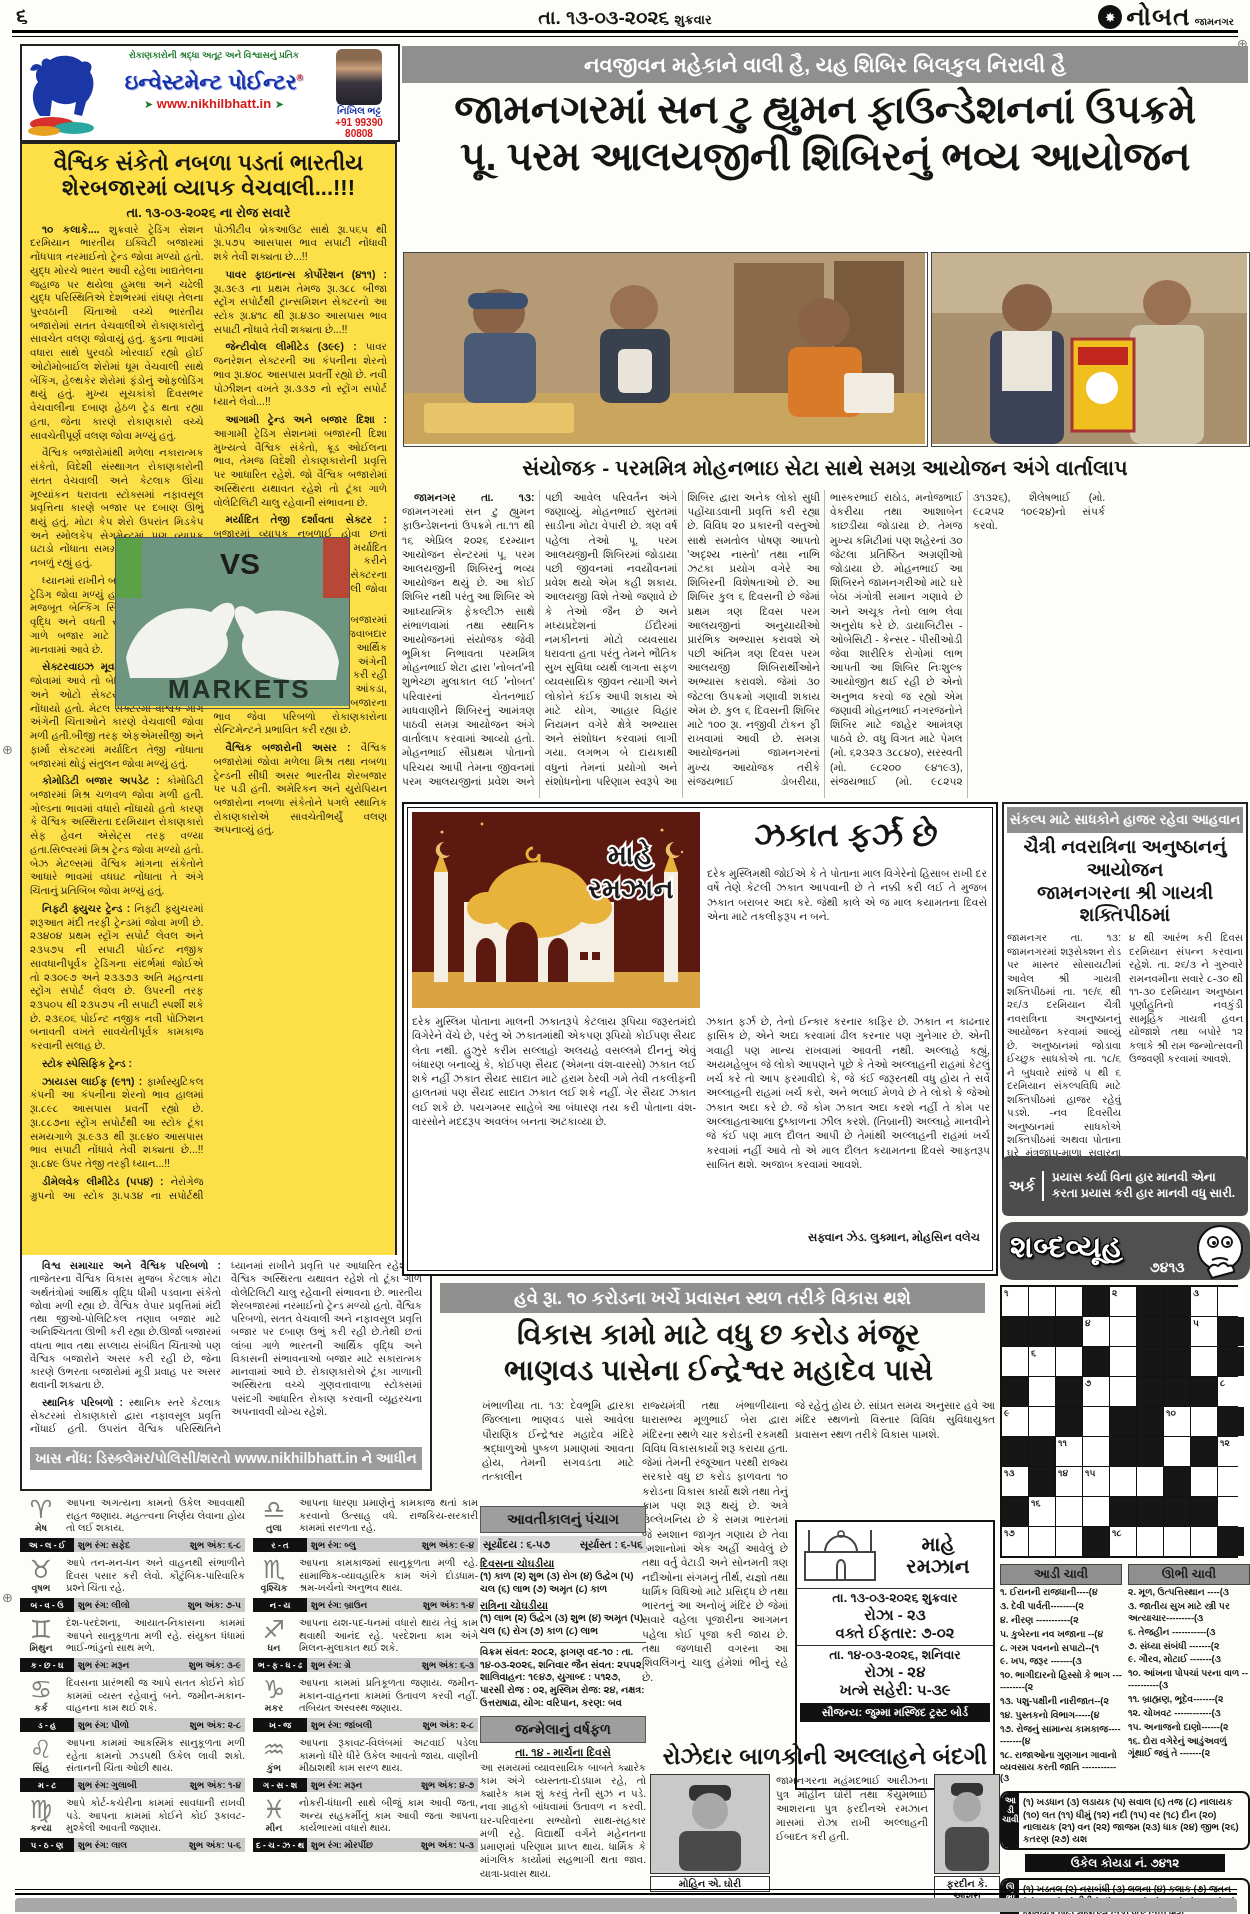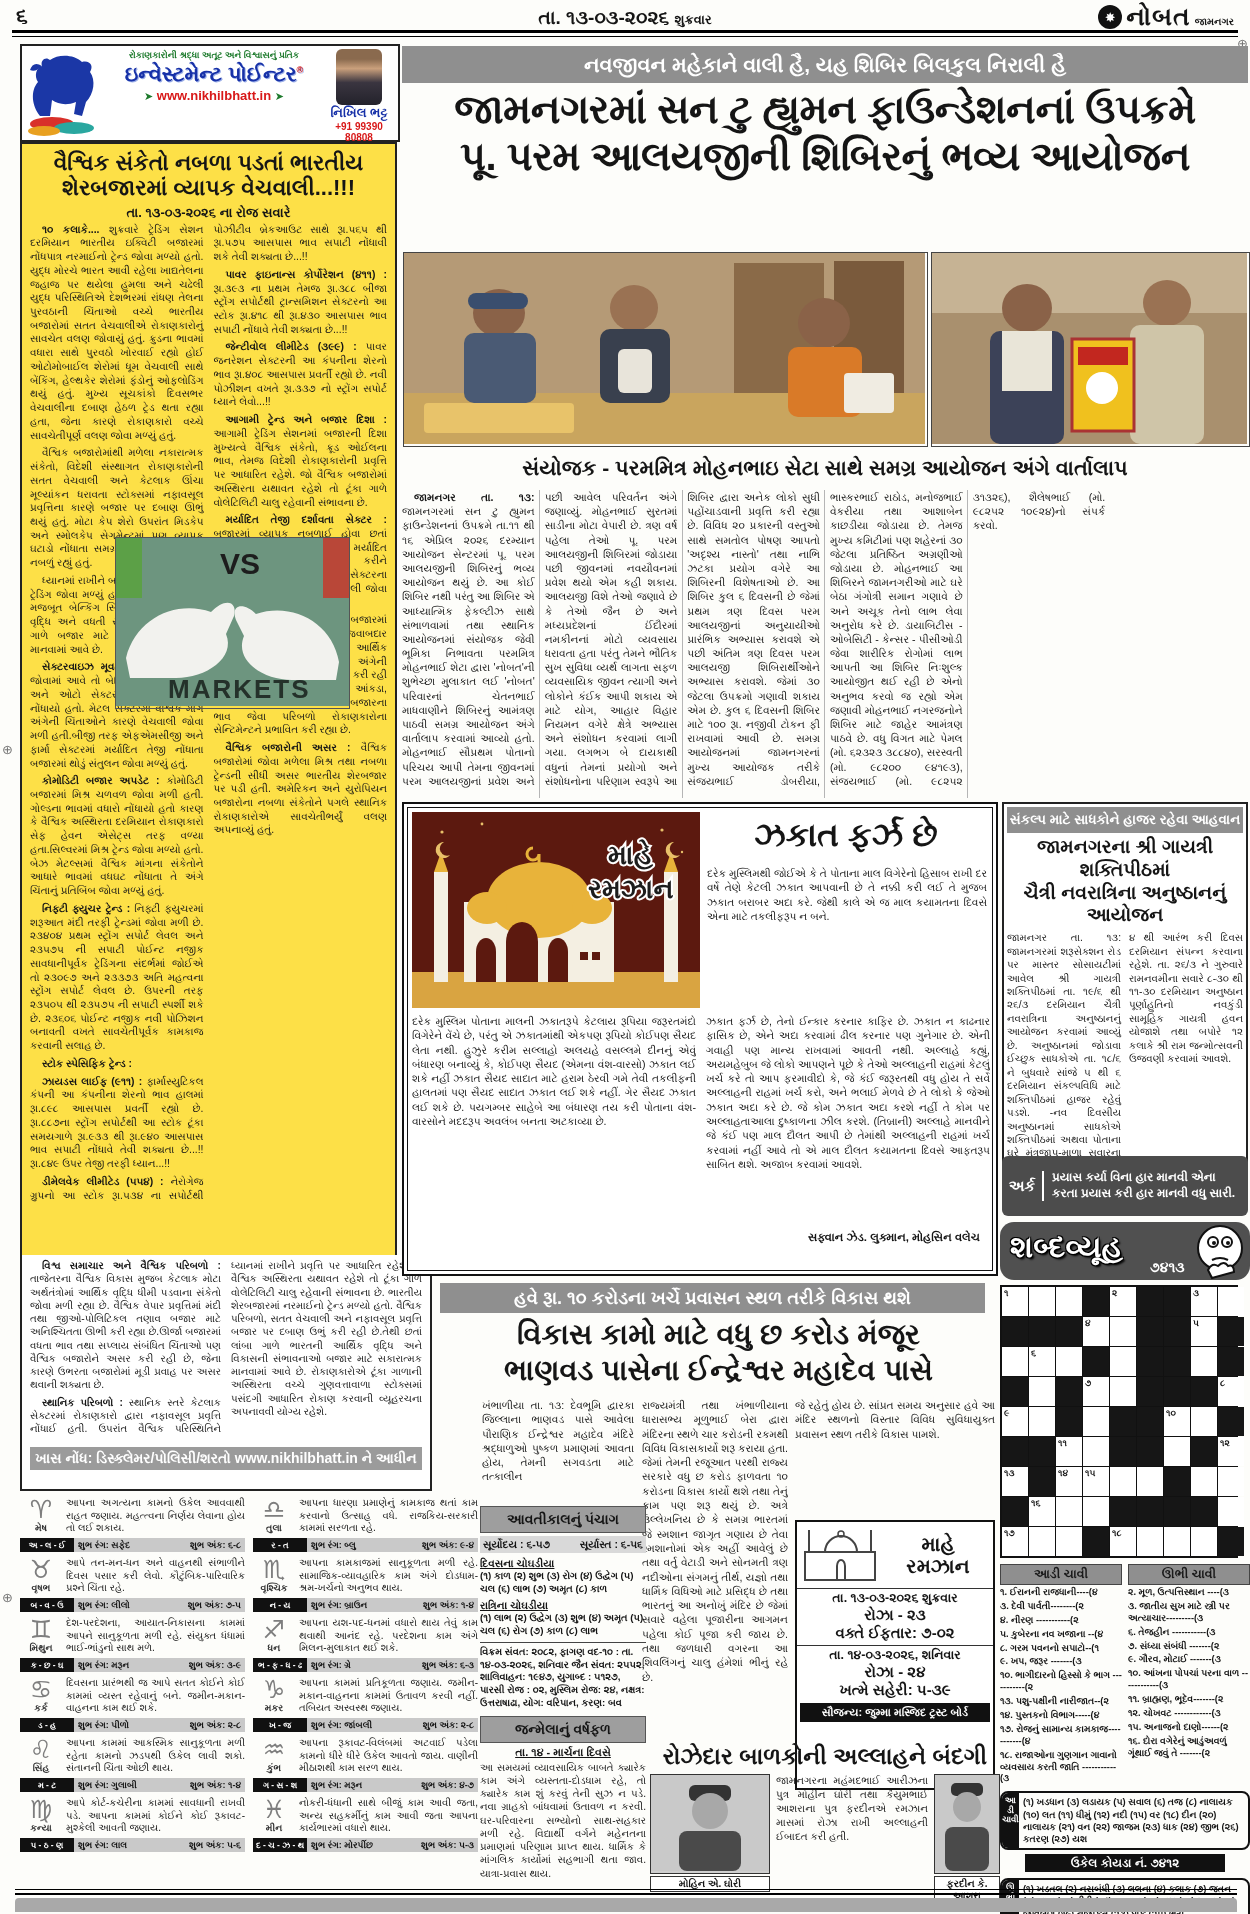--- a/index.html
+++ b/index.html
@@ -16,27 +16,27 @@
   .mast-icon{width:24px;height:24px;border-radius:50%;background:#111;display:flex;align-items:center;justify-content:center;color:#fff;font-size:13px;}
   .mast-word{font-size:25px;font-weight:900;letter-spacing:1px;}
   .mast-sub{font-size:10px;font-weight:700;margin-top:10px;}
   .rule-top{left:12px;top:30px;width:1226px;border-top:3px solid #000;border-bottom:1px solid #000;height:3px;}
   .regmark{color:#777;font-size:13px;}
   
   .ad{left:20px;top:44px;width:376px;height:94px;border:2px solid #222;display:flex;align-items:stretch;background:#fff;}
   .ad-bull{width:86px;position:relative;}
   .ad-mid{flex:1;text-align:center;padding-top:4px;}
   .ad-tag{font-size:9px;color:#1d7a2c;font-weight:700;}
-  .ad-title{font-size:21px;font-weight:900;color:#1731a8;line-height:1.05;margin-top:2px;text-shadow:1px 1px 0 #9db0e8;}
+  .ad-title{font-size:21px;font-weight:900;color:#1731a8;line-height:1.05;margin-top:10px;text-shadow:1px 1px 0 #9db0e8;}
   .ad-reg{font-size:9px;color:#c00;vertical-align:super;}
   .ad-web{font-size:13px;font-weight:800;color:#d81818;margin-top:3px;}
   .ad-web .arr{color:#1d7a2c;font-size:11px;}
   .ad-right{width:78px;text-align:center;padding-top:3px;}
   .ad-face{width:46px;height:56px;margin:0 auto;background:linear-gradient(#8a6a4e 18%,#caa07c 35%,#3a3540 60%,#23222b);border-radius:6px;}
-  .ad-person{font-size:13px;color:#1731a8;font-weight:700;}
+  .ad-person{font-size:10px;color:#1731a8;font-weight:700;}
   .ad-phone{font-size:10px;color:#d81818;font-weight:800;}
   
   .m-art{left:20px;top:142px;width:377px;height:1113px;border:2px solid #222;border-bottom:none;background:#fde047;padding:6px 8px;box-sizing:border-box;}
   .m-head{font-size:22px;font-weight:900;text-align:center;line-height:1.15;}
   .m-date{font-size:13px;font-weight:800;text-align:center;margin:4px 0 2px;}
   .m-body{height:985px;overflow:hidden;column-count:2;column-gap:10px;column-fill:auto;font-size:10.4px;line-height:1.32;}
   .mp{margin:0 0 4px;text-indent:12px;}
   .mp b{font-weight:800;}
   .vs-img{left:115px;top:537px;width:233px;height:170px;border:1px solid #555;}
   .m-bottom{left:20px;top:1255px;width:412px;height:236px;border:2px solid #222;border-top:none;background:#fff;padding:4px 8px;box-sizing:border-box;}
@@ -289,22 +289,22 @@
     <div class="zk-head">ઝકાત ફર્ઝ છે</div>
     <div class="zk-intro jt">દરેક મુસ્લિમથી જોઈએ કે તે પોતાના માલ વિગેરેનો હિસાબ રાખી દર વર્ષે તેણે કેટલી ઝકાત આપવાની છે તે નક્કી કરી લઈ તે મુજબ ઝકાત બરાબર અદા કરે. જેથી કાલે એ જ માલ કયામતના દિવસે એના માટે તકલીફરૂપ ન બને.</div>
     <div class="zk-col jt" style="left:8px;">દરેક મુસ્લિમ પોતાના માલની ઝકાતરૂપે કેટલાય રૂપિયા જરૂરતમંદો વિગેરેને વેંચે છે, પરંતુ એ ઝકાતમાંથી એકપણ રૂપિયો કોઈપણ સૈયદ લેતા નથી. હુઝુરે કરીમ સલ્લાહો અલયહે વસલ્લમે દીનનું એવું બંધારણ બનાવ્યું કે, કોઈપણ સૈયદ (એમના વંશ-વારસો) ઝકાત લઈ શકે નહીં ઝકાત સૈયદ સાદાત માટે હરામ ઠેરવી ગમે તેવી તકલીફની હાલતમાં પણ સૈયદ સાદાત ઝકાત લઈ શકે નહીં. ગેર સૈયદ ઝકાત લઈ શકે છે. પયગમ્બર સાહેબે આ બંધારણ તય કરી પોતાના વંશ-વારસોને મદદરૂપ અવલંબ બનતા અટકાવ્યા છે.</div>
     <div class="zk-col jt" style="left:302px;">ઝકાત ફર્ઝ છે, તેનો ઈન્કાર કરનાર કાફિર છે. ઝકાત ન કાઢનાર ફાસિક છે, એને અદા કરવામાં ઢીલ કરનાર પણ ગુનેગાર છે. એની ગવાહી પણ માન્ય રાખવામાં આવતી નથી. અલ્લાહે કહ્યું, અયમહેબુબ જે લોકો આપણને પૂછે કે તેઓ અલ્લાહની રાહમાં કેટલું ખર્ચ કરે તો આપ ફરમાવીદો કે, જે કંઈ જરૂરતથી વધુ હોય તે સર્વે અલ્લાહની રાહમાં ખર્ચ કરો, અને ભલાઈ મેળવે છે તે લોકો કે જેઓ ઝકાત અદા કરે છે. જે કોમ ઝકાત અદા કરશે નહીં તે કોમ પર અલ્લાહતાઆલા દુષ્કાળના ઝીલ કરશે. (તિબ્રાની) અલ્લાહે માનવીને જે કંઈ પણ માલ દૌલત આપી છે તેમાંથી અલ્લાહની રાહમાં ખર્ચ કરવામાં નહીં આવે તો એ માલ દૌલત કયામતના દિવસે આફતરૂપ સાબિત થશે. અજાબ કરવામાં આવશે.</div>
     <div class="zk-sig">સફ્વાન ઝેડ. લુક્માન, મોહસિન વલેચ</div>
   </div>
 
   <div class="abs gayatri">
     <div class="kicker gy-kick">સંકલ્પ માટે સાધકોને હાજર રહેવા આહવાન</div>
     <div class="gy-head">
+      <div>ચૈત્રી નવરાત્રિના અનુષ્ઠાનનું આયોજન</div>
       <div>જામનગરના શ્રી ગાયત્રી શક્તિપીઠમાં</div>
-      <div>ચૈત્રી નવરાત્રિના અનુષ્ઠાનનું આયોજન</div>
     </div>
     <div class="gy-body jt">જામનગર તા. ૧૩: જામનગરમાં શરૂસેક્શન રોડ પર માસ્તર સોસાયટીમાં આવેલ શ્રી ગાયત્રી શક્તિપીઠમાં તા. ૧૯/૬ થી ૨૬/૩ દરમિયાન ચૈત્રી નવરાત્રિના અનુષ્ઠાનનું આયોજન કરવામાં આવ્યું છે. અનુષ્ઠાનમાં જોડાવા ઈચ્છુક સાધકોએ તા. ૧૮/૬ ને બુધવારે સાંજે ૫ થી ૬ દરમિયાન સંકલ્પવિધિ માટે શક્તિપીઠમાં હાજર રહેવું પડશે. -નવ દિવસીય અનુષ્ઠાનમાં સાધકોએ શક્તિપીઠમાં અથવા પોતાના ઘરે મંત્રજાપ-માળા સવારના ૪ થી આરંભ કરી દિવસ દરમિયાન સંપન્ન કરવાના રહેશે. તા. ૨૬/૩ ને ગુરુવારે રામનવમીના સવારે ૮-૩૦ થી ૧૧-૩૦ દરમિયાન અનુષ્ઠાન પૂર્ણાહુતિનો નવકુંડી સામૂહિક ગાયત્રી હવન યોજાશે તથા બપોરે ૧૨ કલાકે શ્રી રામ જન્મોત્સવની ઉજવણી કરવામાં આવશે.</div>
   </div>
 
   <div class="abs ark">
     <div class="ark-label">અર્ક</div>
     <div class="ark-quote">પ્રયાસ કર્યા વિના હાર માનવી એના કરતા પ્રયાસ કરી હાર માનવી વધુ સારી.</div>
   </div>
 
   <div class="abs cw">

